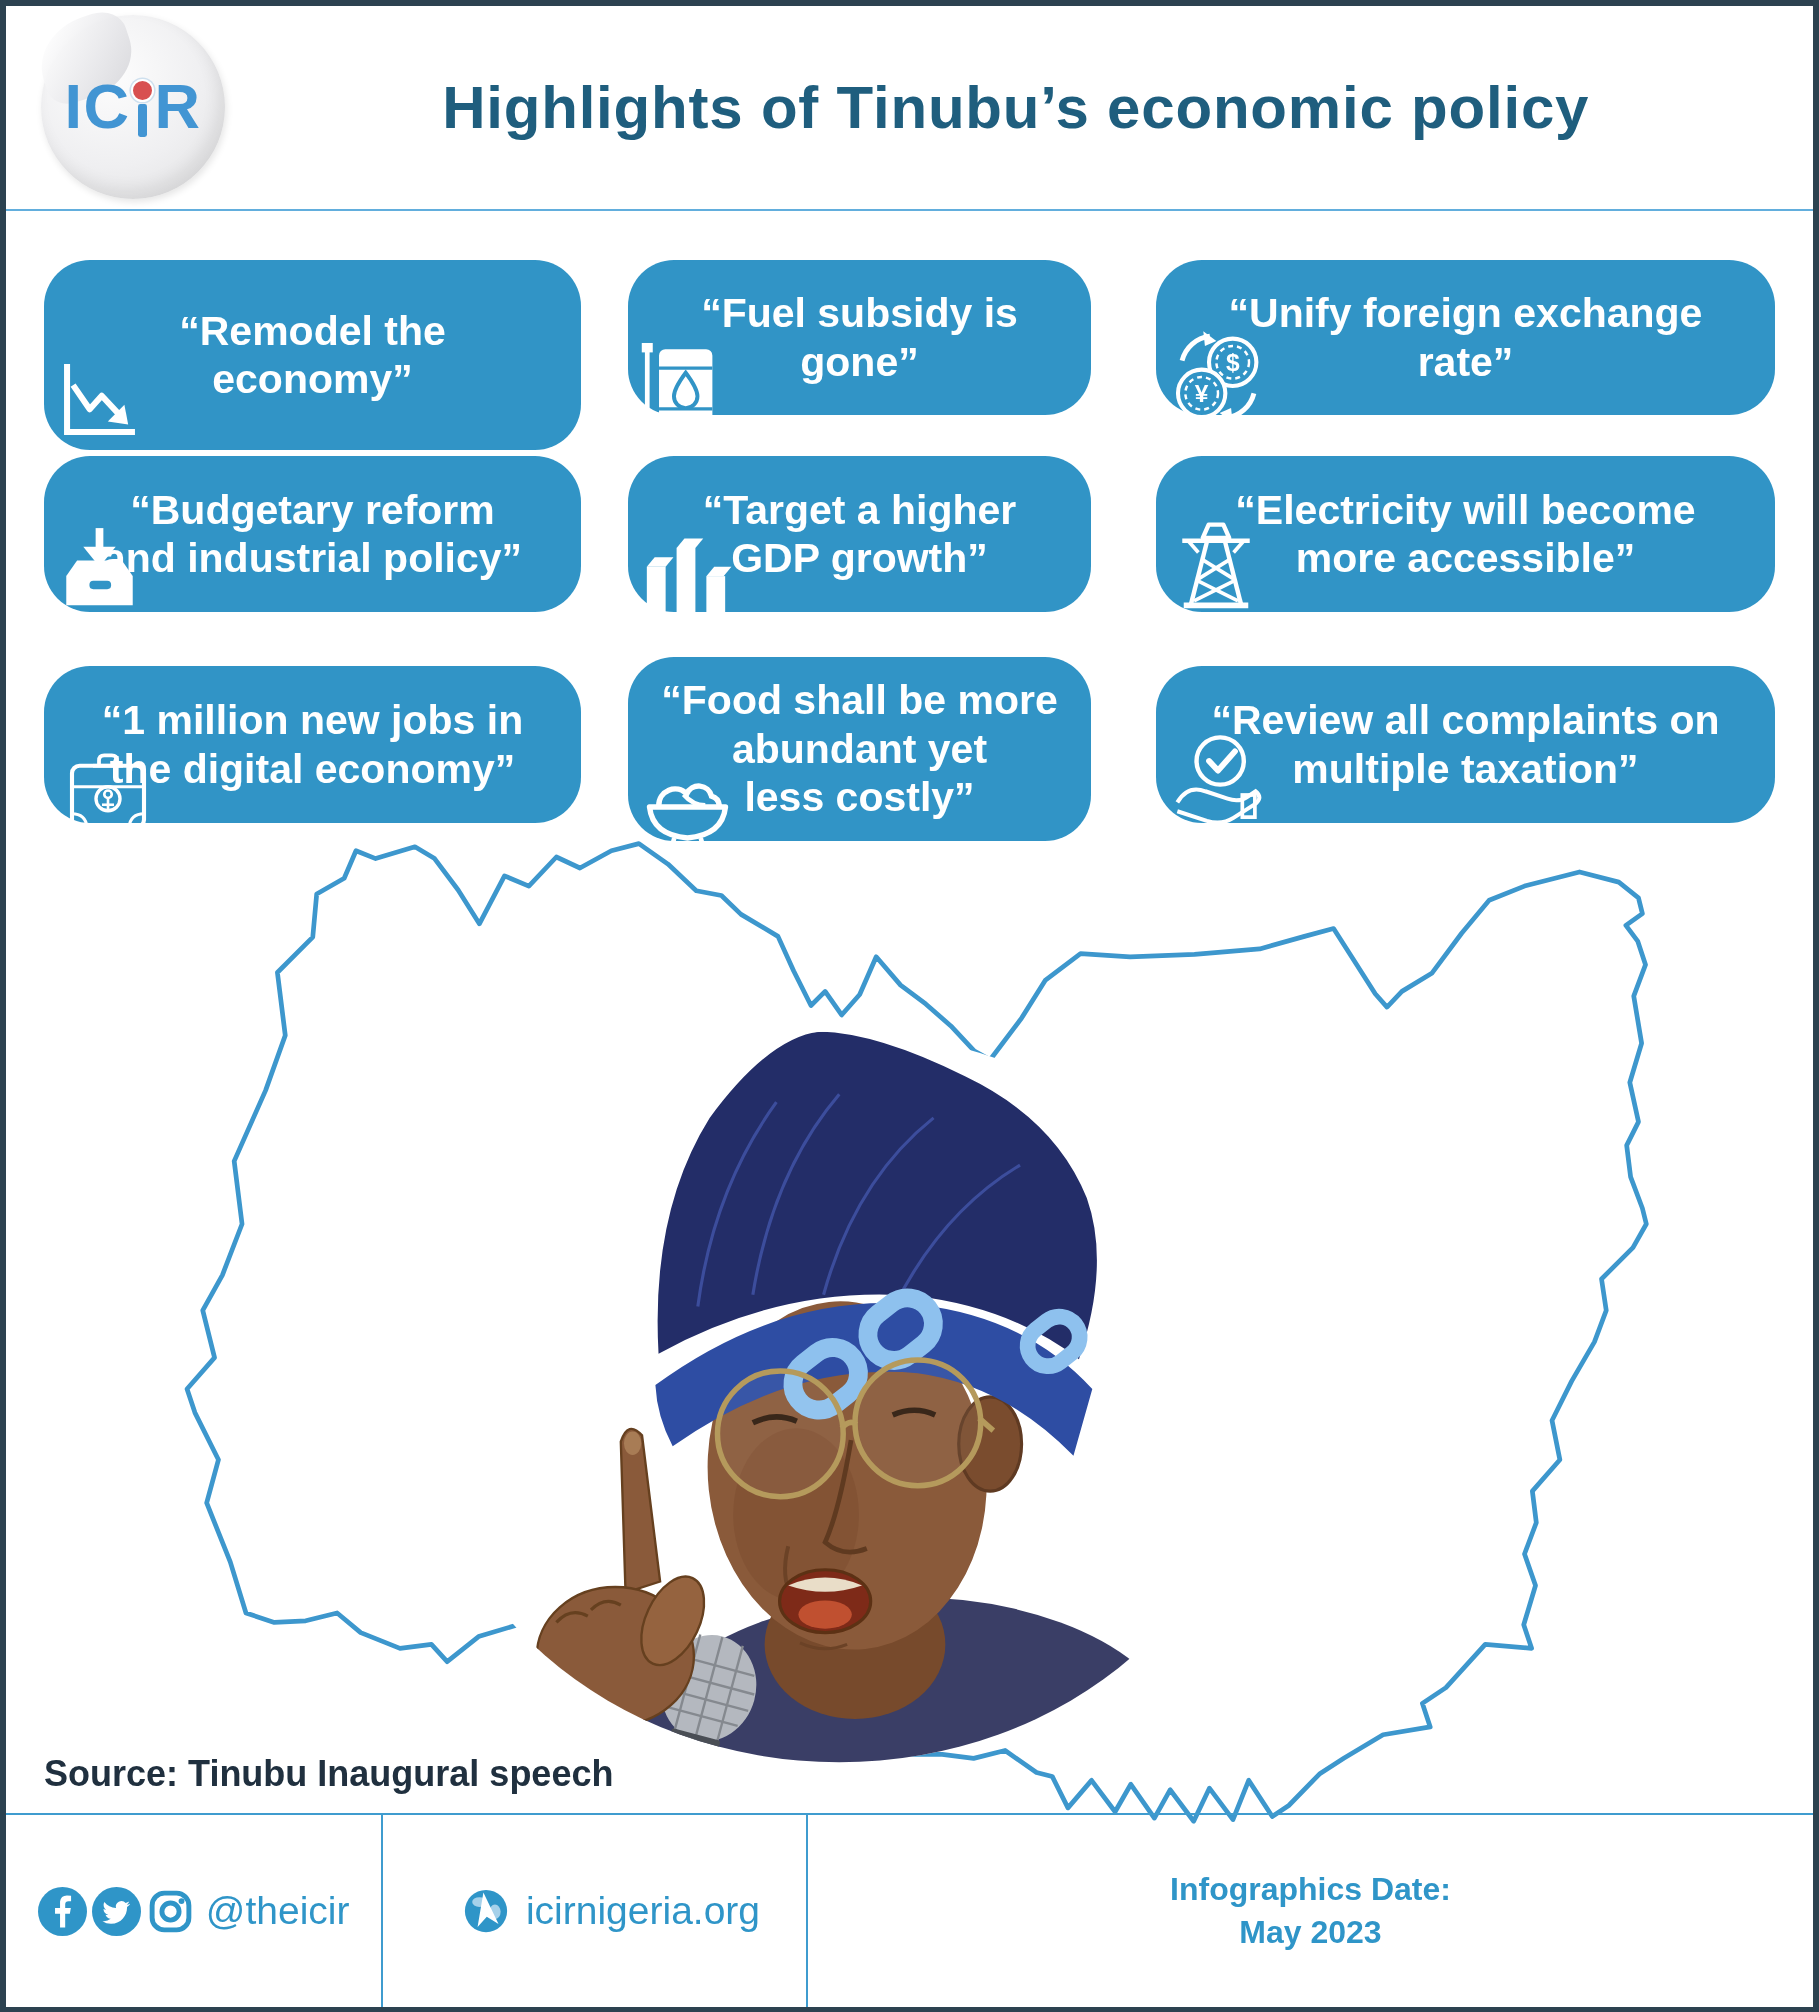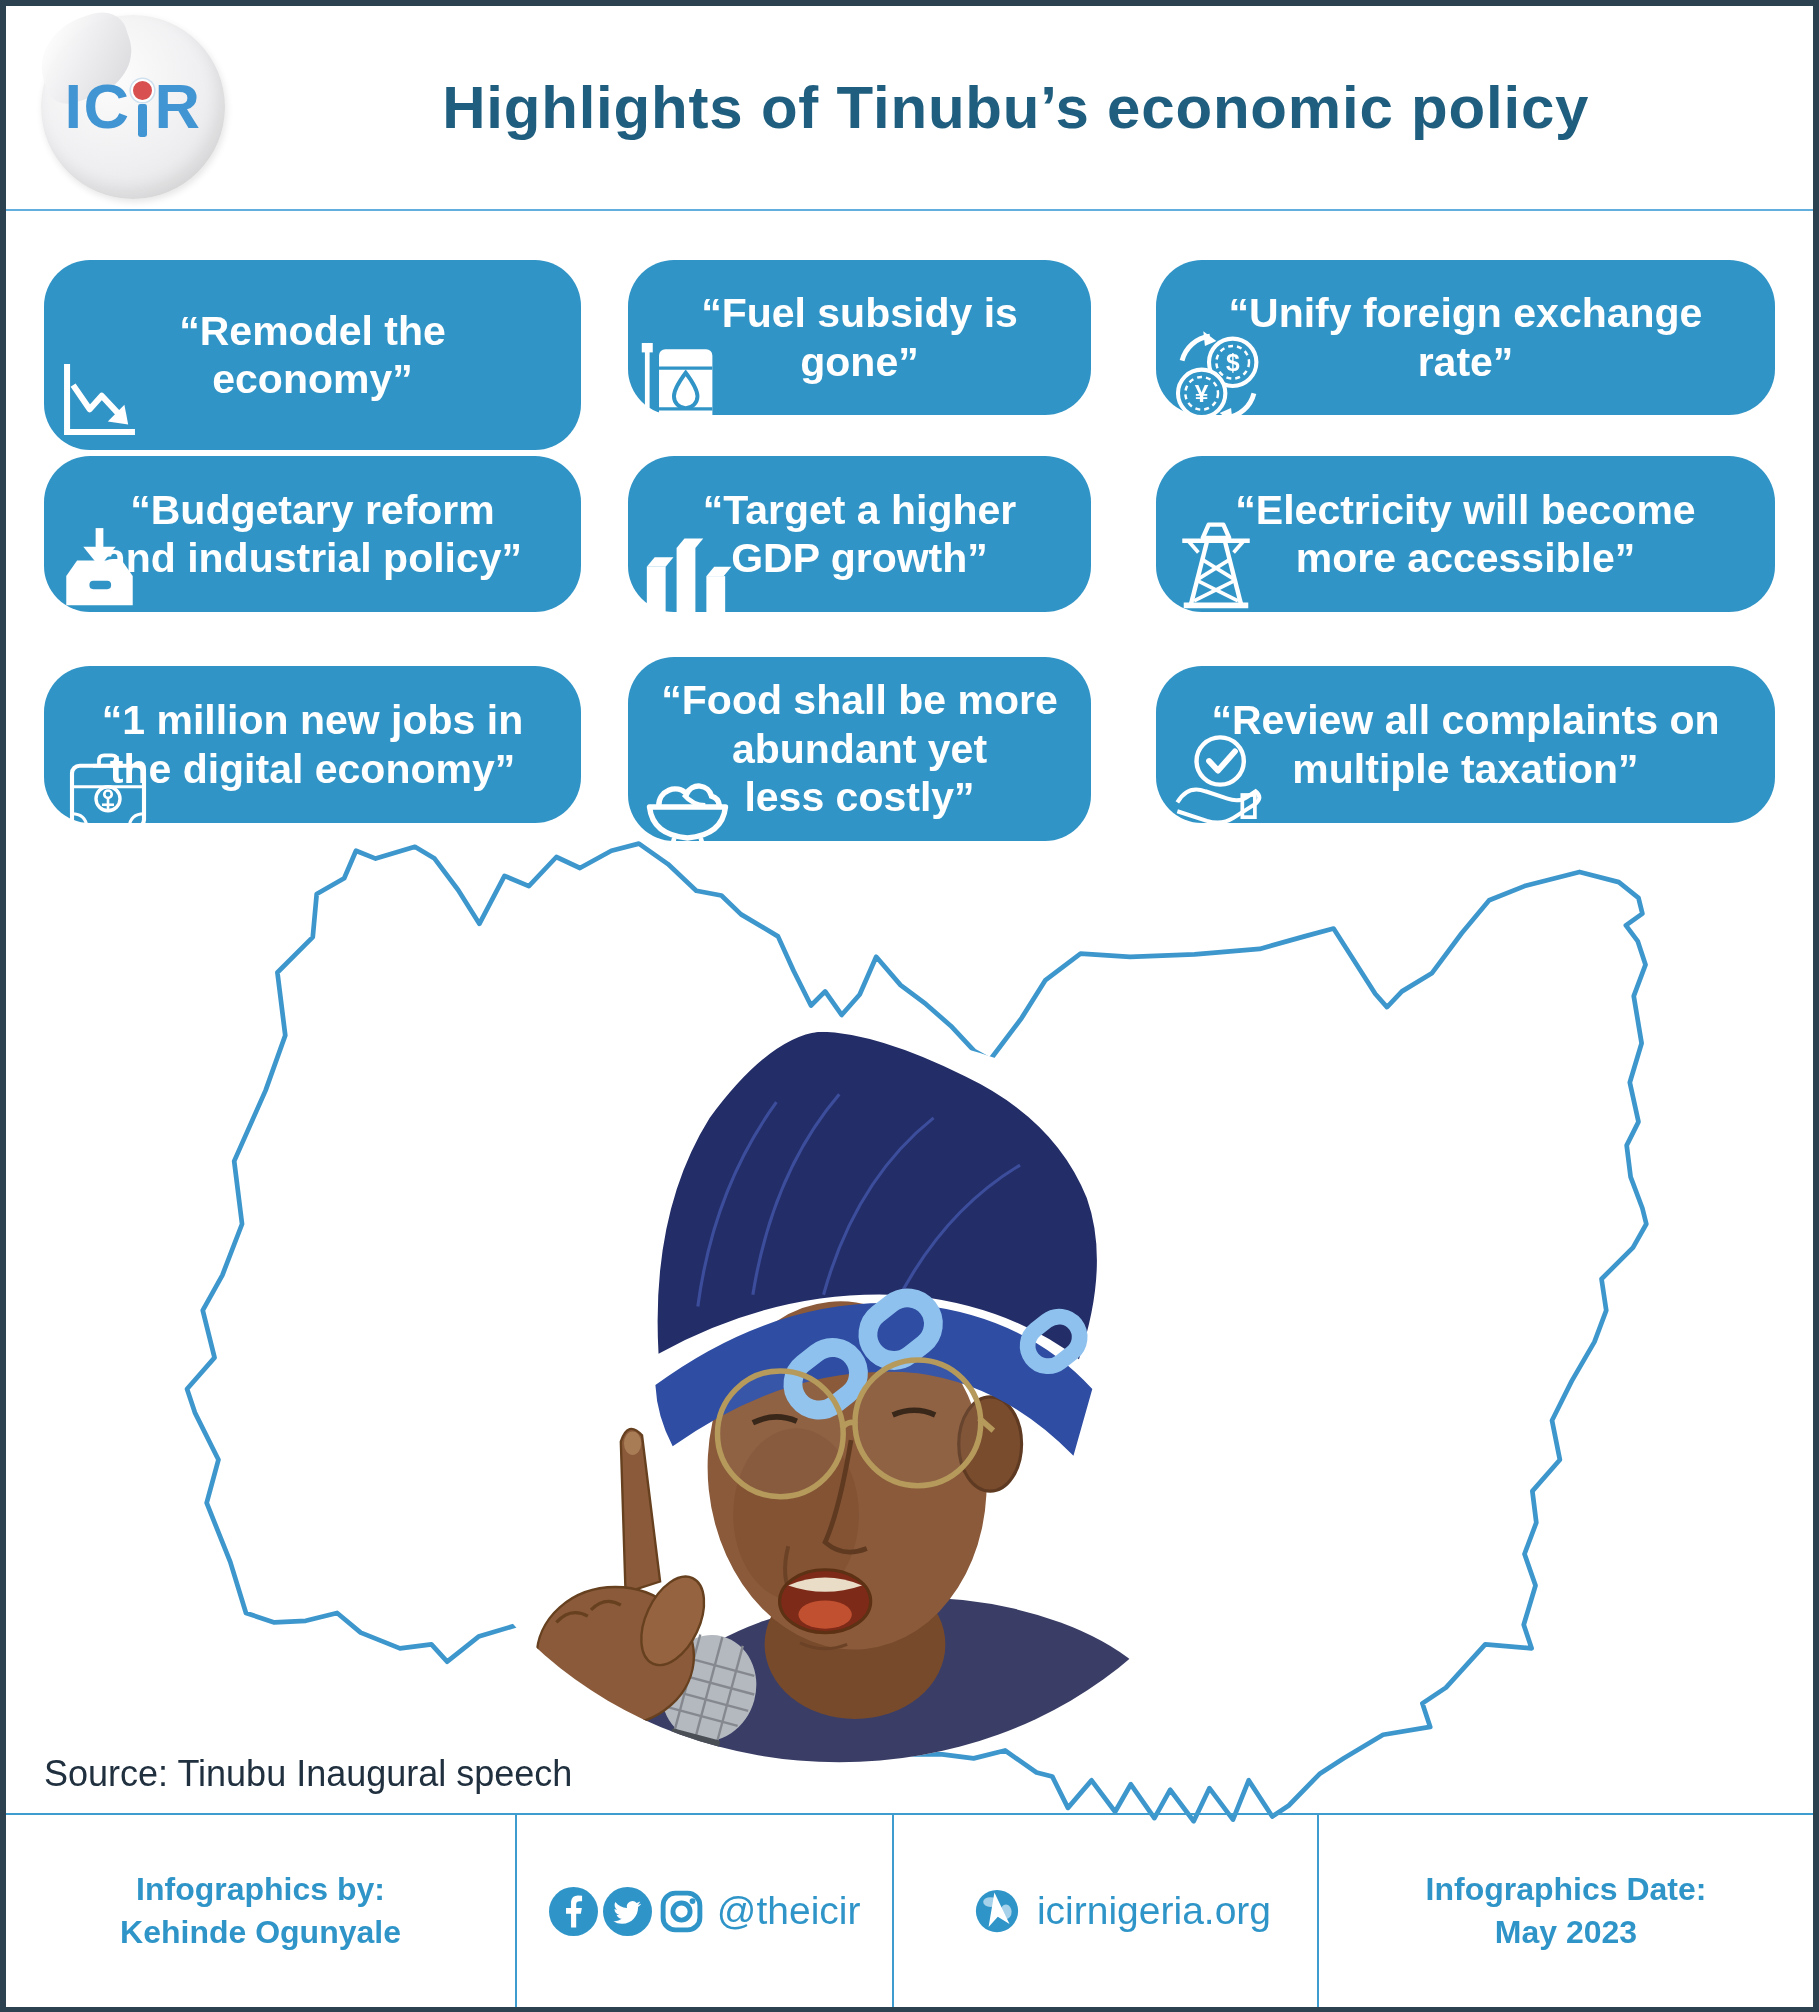--- a/index.html
+++ b/index.html
@@ -34,21 +34,21 @@
   #box5{left:622px;top:450px;width:463px;height:156px;}
   #box6{left:1150px;top:450px;width:619px;height:156px;}
   #box7{left:38px;top:660px;width:537px;height:157px;}
   #box8{left:622px;top:651px;width:463px;height:184px;}
   #box9{left:1150px;top:660px;width:619px;height:157px;}
 
   
   .map-svg{position:absolute;left:0;top:829px;width:1819px;height:998px;}
 
   
-  .source{position:absolute;left:38px;top:1747px;font-size:36px;color:#20303f;}
+  .source{position:absolute;left:38px;top:1747px;font-size:36px;color:#20303f;font-weight:bold;}
 
   
   .footer{position:absolute;left:0;right:0;top:1807px;bottom:0;border-top:2.4px solid #3f9ccf;display:flex;background:transparent;}
   .fcell{display:flex;align-items:center;justify-content:center;border-right:2.4px solid #3f9ccf;box-sizing:border-box;}
   .fcell:last-child{border-right:none;}
   #fcell1{width:511px;}
   #fcell2{width:377px;}
   #fcell3{width:425px;padding-left:31px;}
   #fcell4{flex:1;border-radius:23px;}
   .fcredit{font-weight:bold;font-size:32px;line-height:1.35;color:#2f95c8;text-align:center;}
@@ -295,26 +295,20 @@
       </g>
       <path d="M700 1002 q18 -20 40 -8" fill="none" stroke="#66401f" stroke-width="4"></path>
       <path d="M744 986 q18 -18 38 -6" fill="none" stroke="#66401f" stroke-width="4"></path>
       <ellipse cx="797" cy="774" rx="11" ry="15" fill="#a87c55"></ellipse>
     </g>
   </svg>
 
   <div class="source">Source: Tinubu Inaugural speech</div>
 
   <div class="footer">
-    <div class="fcell" id="fcell1">
-      <div class="fcredit">
-        <div>Infographics by:</div>
-        <div>Kehinde Ogunyale</div>
-      </div>
-    </div>
     <div class="fcell" id="fcell2">
       <div class="social-row">
         <svg width="49" height="49" viewBox="0 0 40 40">
           <circle cx="20" cy="20" r="20" fill="#2f95c8"></circle>
           <path d="M22.2 33 V21.8 h3.8 l.8-4.6 h-4.6 v-3 q0-2.5 2.7-2.5 h2.1 V7.2 q-1.7-.3-3.4-.3 -5 0-5.6 4.9 v5.4 h-4.1 v4.6 h4.1 V33 Z" fill="#fff"></path>
         </svg>
         <svg width="49" height="49" viewBox="0 0 40 40">
           <circle cx="20" cy="20" r="20" fill="#2f95c8"></circle>
           <path d="M31 13.6c-.8.4-1.7.7-2.6.8.9-.6 1.6-1.5 2-2.5-.9.5-1.9.9-2.9 1.1a4.6 4.6 0 0 0-7.9 4.2c-3.8-.2-7.2-2-9.5-4.9a4.6 4.6 0 0 0 1.4 6.2c-.7 0-1.5-.2-2.1-.5v.1c0 2.2 1.6 4.1 3.7 4.5-.4.1-.8.2-1.2.2l-.9-.1c.6 1.9 2.3 3.2 4.3 3.3a9.2 9.2 0 0 1-6.8 1.9 13 13 0 0 0 7 2.1c8.5 0 13.1-7 13.1-13.1v-.6c.9-.6 1.7-1.4 2.4-2.3z" fill="#fff"></path>
         </svg>

